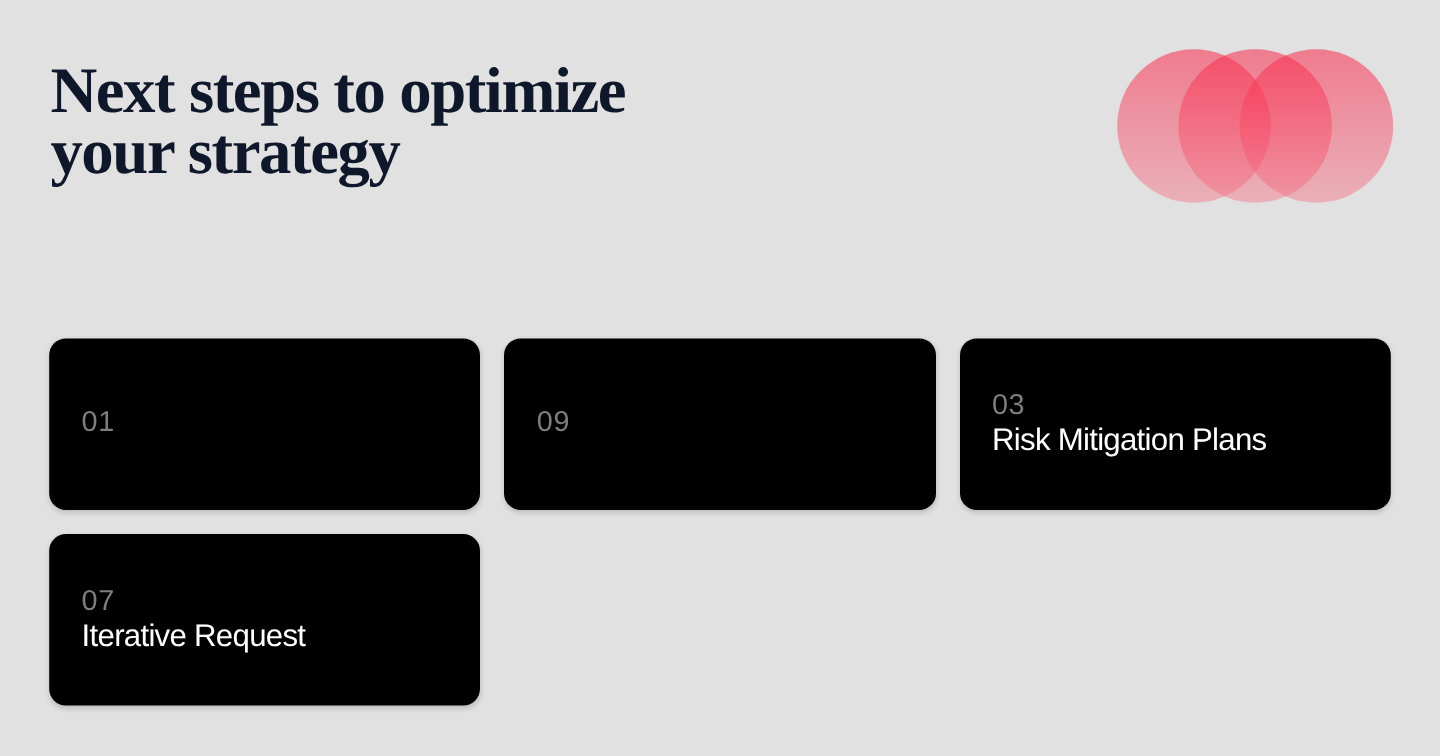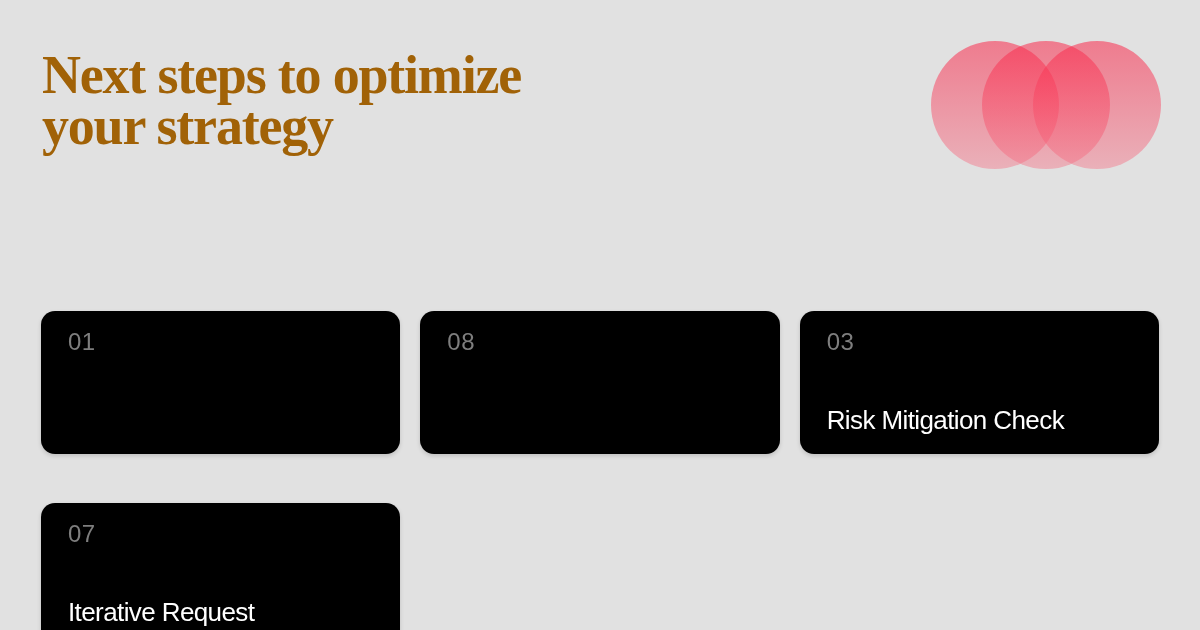--- a/index.html
+++ b/index.html
@@ -19,21 +19,21 @@
   .page-title {
     position: absolute;
     left: 42px;
     top: 50px;
     margin: 0;
     font-family: "Liberation Serif", serif;
     font-weight: 700;
     font-size: 54px;
     line-height: 51px;
     letter-spacing: -1.2px;
-    color: #a16207;
+    color: #0f172a;
     white-space: pre-line;
   }
 
   
   .circles {
     position: absolute;
     left: 931px;
     top: 41px;
     width: 230px;
     height: 128px;
@@ -62,23 +62,22 @@
     row-gap: 20px;
   }
   .card {
     height: 143px;
     background: #000000;
     border-radius: 14px;
     box-sizing: border-box;
     padding: 16px 27px 20px 27px;
     display: flex;
     flex-direction: column;
-    justify-content: space-between;
+    justify-content: center;
     box-shadow: 0 2px 4px rgba(0, 0, 0, 0.15);
-    margin-top: 29px;
   }
   .card-number {
     font-size: 24px;
     line-height: 30px;
     letter-spacing: 0.5px;
     color: #7e7e7e;
   }
   .card-title {
     font-size: 26px;
     line-height: 27px;
@@ -99,27 +98,27 @@
   <div class="circle c3"></div>
 </div>
 
 <div class="cards-grid">
 
   <div class="card">
     <div class="card-number">01</div>
   </div>
 
   <div class="card">
-    <div class="card-number">08</div>
+    <div class="card-number">09</div>
   </div>
 
 
   <div class="card">
     <div class="card-number">03</div>
-    <div class="card-title">Risk Mitigation Check</div>
+    <div class="card-title">Risk Mitigation Plans</div>
   </div>
 
   <div class="card">
     <div class="card-number">07</div>
     <div class="card-title">Iterative Request</div>
   </div>
 
 </div>
 
 </body></html>

